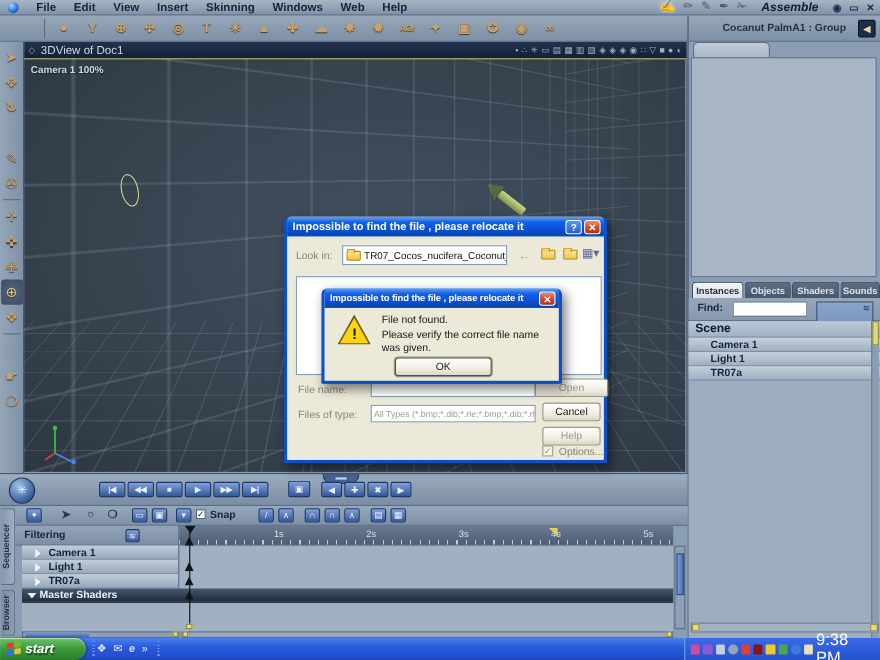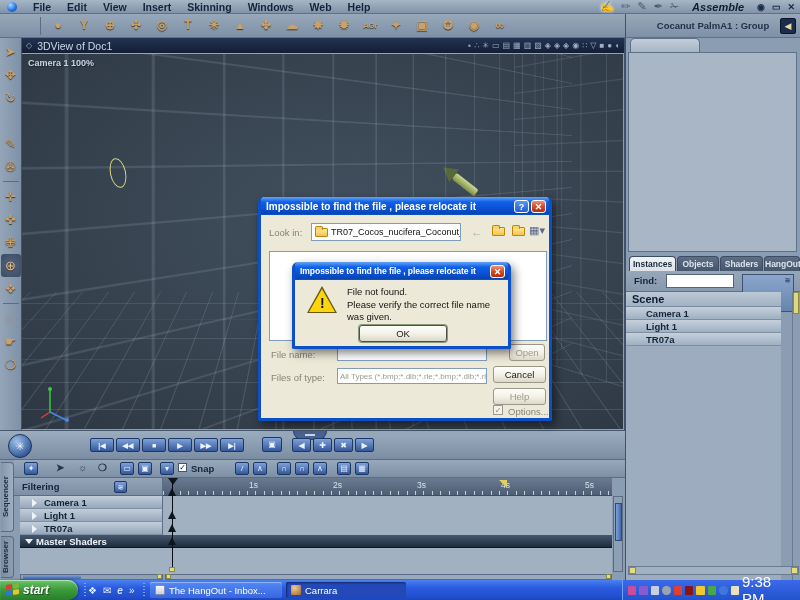--- a/index.html
+++ b/index.html
@@ -47,21 +47,21 @@
   #rightpanel{position:absolute;left:625px;top:38px;width:175px;height:542px;background:#8b9db2;border-left:1px solid #42526a;z-index:4}
   #prop-tab{position:absolute;left:4px;top:0;width:70px;height:15px;background:linear-gradient(#c2cdd9,#a5b3c4);border:1px solid #5f7089;border-bottom:none;border-radius:5px 5px 0 0}
   #prop-body{position:absolute;left:2px;top:14px;width:169px;height:200px;background:#a9b6c5;border:1px solid #5f7089}
   .ptab{position:absolute;top:218px;height:15px;font-size:8.5px;text-align:center;line-height:15px;border:1px solid #3c4c62;border-bottom:none;border-radius:4px 4px 0 0;color:#dbe3ec;background:linear-gradient(#5d6e85,#46566c);font-weight:bold}
   .ptab.active{background:linear-gradient(#f2f4f6,#dde2e8);color:#1a2a3c}
   #findrow{position:absolute;left:0;top:233px;width:175px;height:21px;background:linear-gradient(#97a7ba,#8799ae);border-bottom:1px solid #5f7089}
   #findrow .flabel{position:absolute;left:8px;top:4px;font-size:9.5px;font-weight:bold;color:#14243a}
   #find-input{position:absolute;left:40px;top:3px;width:68px;height:14px;border:1px solid #55657c;background:#fff;font-size:9px;padding:0 2px}
   #scopebox{position:absolute;left:116px;top:3px;width:52px;height:15px;background:linear-gradient(#8ba6cc,#6784ad);border:1px solid #3c5472;font-size:9px;color:#0c1c30;padding:18px 3px}
   #scopebox .chev{position:absolute;right:2px;top:1px;font-size:8px;color:#1c3048}
-  #scenearea{position:absolute;left:0;top:254px;width:155px;height:288px;background:#9dacbe}
+  #scenearea{position:absolute;left:0;top:254px;width:175px;height:288px;background:#9dacbe}
   #scenehdr{height:15px;background:linear-gradient(#bcc8d6,#a3b2c4);border-bottom:1px solid #7a8ba0;font-size:11px;font-weight:bold;color:#0c1c32;padding-left:6px;line-height:15px}
   .scenerow{height:13px;background:linear-gradient(#c6d0dc,#9fb0c2);border-bottom:1px solid #7e8fa4;font-size:9.5px;font-weight:bold;color:#15253c;padding-left:20px;line-height:13px}
   #scene-vscroll{position:absolute;right:1px;top:254px;width:7px;height:288px;background:#8b9db2;border-left:1px solid #6a7a90}
   #scene-vthumb{position:absolute;left:0;top:0;width:6px;height:22px;background:#ded87e;border:1px solid #8a8a4a}
   #panel-hscroll{position:absolute;left:2px;top:528px;width:171px;height:9px;background:#a3b2c3;border:1px solid #6a7a90}
   .nub{position:absolute;width:7px;height:7px;background:#e4dc7e;border:1px solid #8a8a4a}
   
   #transport{position:absolute;left:0;top:430px;width:625px;height:30px;background:linear-gradient(#9cadc0,#7b8da3);border-top:1px solid #47586e;border-bottom:1px solid #5c6c84;z-index:4}
   #tr-pill{position:absolute;left:293px;top:0;width:34px;height:9px;background:#4a6290;border:1px solid #23406e;border-top:none;border-radius:0 0 9px 9px}
   #tr-pill i{display:block;width:10px;height:2px;background:#c9d6ea;margin:3px auto 0}
@@ -258,21 +258,21 @@
       <span id="vp-label">Camera 1 100%</span>
     </div>
   </div>
 
   <div id="rightpanel">
     <div id="prop-tab"></div>
     <div id="prop-body"></div>
     <div class="ptab active" style="left:3px;width:47px">Instances</div>
     <div class="ptab" style="left:51px;width:42px">Objects</div>
     <div class="ptab" style="left:94px;width:43px">Shaders</div>
-    <div class="ptab" style="left:138px;width:36px">HangOut</div>
+    <div class="ptab" style="left:138px;width:36px">Sounds</div>
     <div id="findrow">
       <span class="flabel">Find:</span>
       <input id="find-input" value="" style="">
       <div id="scopebox">
         <span>All</span>
         <span class="chev">≋</span>
       </div>
     </div>
     <div id="scenearea">
       <div id="scenehdr">Scene</div>
@@ -411,21 +411,21 @@
     <div id="fd-list"></div>
     <span class="dlabel" style="left:10px;top:152px">File name:</span>
     <div class="combo" style="left:76px;top:148px;width:150px;height:16px">
       <span></span>
     </div>
     <span class="dlabel" style="left:10px;top:175px">Files of type:</span>
     <div class="combo" style="left:76px;top:171px;width:150px;height:16px;color:#9d9a8b;font-size:8px">
       <span style="white-space:nowrap;padding-left:2px">All Types (*.bmp;*.dib;*.rle;*.bmp;*.dib;*.rle ;</span>
 
     </div>
-    <span class="xpbtn dis" style="left:248px;top:147px;width:36px;height:17px;line-height:16px">Open</span>
+    <span class="xpbtn dis" style="left:225px;top:147px;width:67px;height:17px;line-height:16px">Open</span>
     <span class="xpbtn" style="left:232px;top:169px;width:53px;height:17px;line-height:16px">Cancel</span>
     <span class="xpbtn dis" style="left:232px;top:191px;width:53px;height:17px;line-height:16px">Help</span>
     <span style="position:absolute;left:232px;top:208px;width:10px;height:10px;background:#f4f2ea;border:1px solid #9d9a8b;font-size:8px;line-height:9px;text-align:center;color:#8a887c">✓</span>
     <span class="dlabel" style="left:247px;top:209px">Options...</span>
   </div>
 
   <div class="dlg" id="error-dialog" style="left:292px;top:262px;width:219px;height:87px;z-index:30">
     <div class="xptitle" style="font-size:8.6px;letter-spacing:-0.1px">
       <span>Impossible to find the file , please relocate it</span>
       <span class="tb-btns">
@@ -455,28 +455,20 @@
       <span class="slabel">start</span>
     </div>
     <div class="ql">
       <span>❖</span>
       <span>✉</span>
       <span style="font-style:italic;font-weight:bold;color:#cfe0ff">e</span>
       <span>»</span>
     </div>
     <span class="tsep" style="left:84px"></span>
     <span class="tsep" style="left:143px"></span>
-    <div class="taskbtn" id="task1">
-      <span class="ticon" style="background:linear-gradient(#f8f8f8,#c8d0e0);border:1px solid #8090b0"></span>
-      <span>The HangOut - Inbox...</span>
-    </div>
-    <div class="taskbtn" id="task2">
-      <span class="ticon" style="background:radial-gradient(circle at 35% 30%,#f0c890,#a06830)"></span>
-      <span>Carrara</span>
-    </div>
     <div id="tray">
       <span class="trico" style="background:#d04a9a"></span>
       <span class="trico" style="background:#8a5ad0"></span>
       <span class="trico" style="background:#c8d0dc"></span>
       <span class="trico" style="background:#9aa4b0;border-radius:50%"></span>
       <span class="trico" style="background:#e04030"></span>
       <span class="trico" style="background:#8a1414"></span>
       <span class="trico" style="background:#f0c830"></span>
       <span class="trico" style="background:#48a848"></span>
       <span class="trico" style="background:#4078d8;border-radius:50%"></span>

